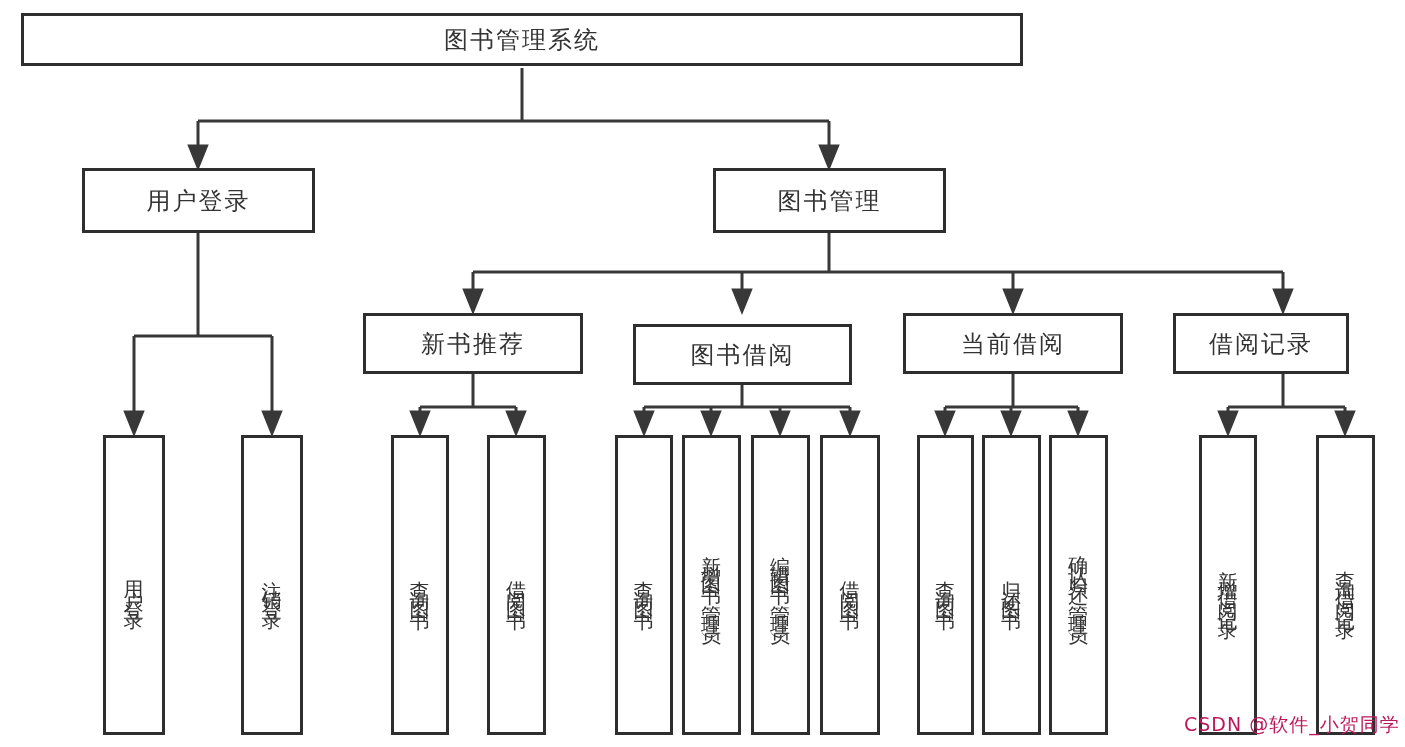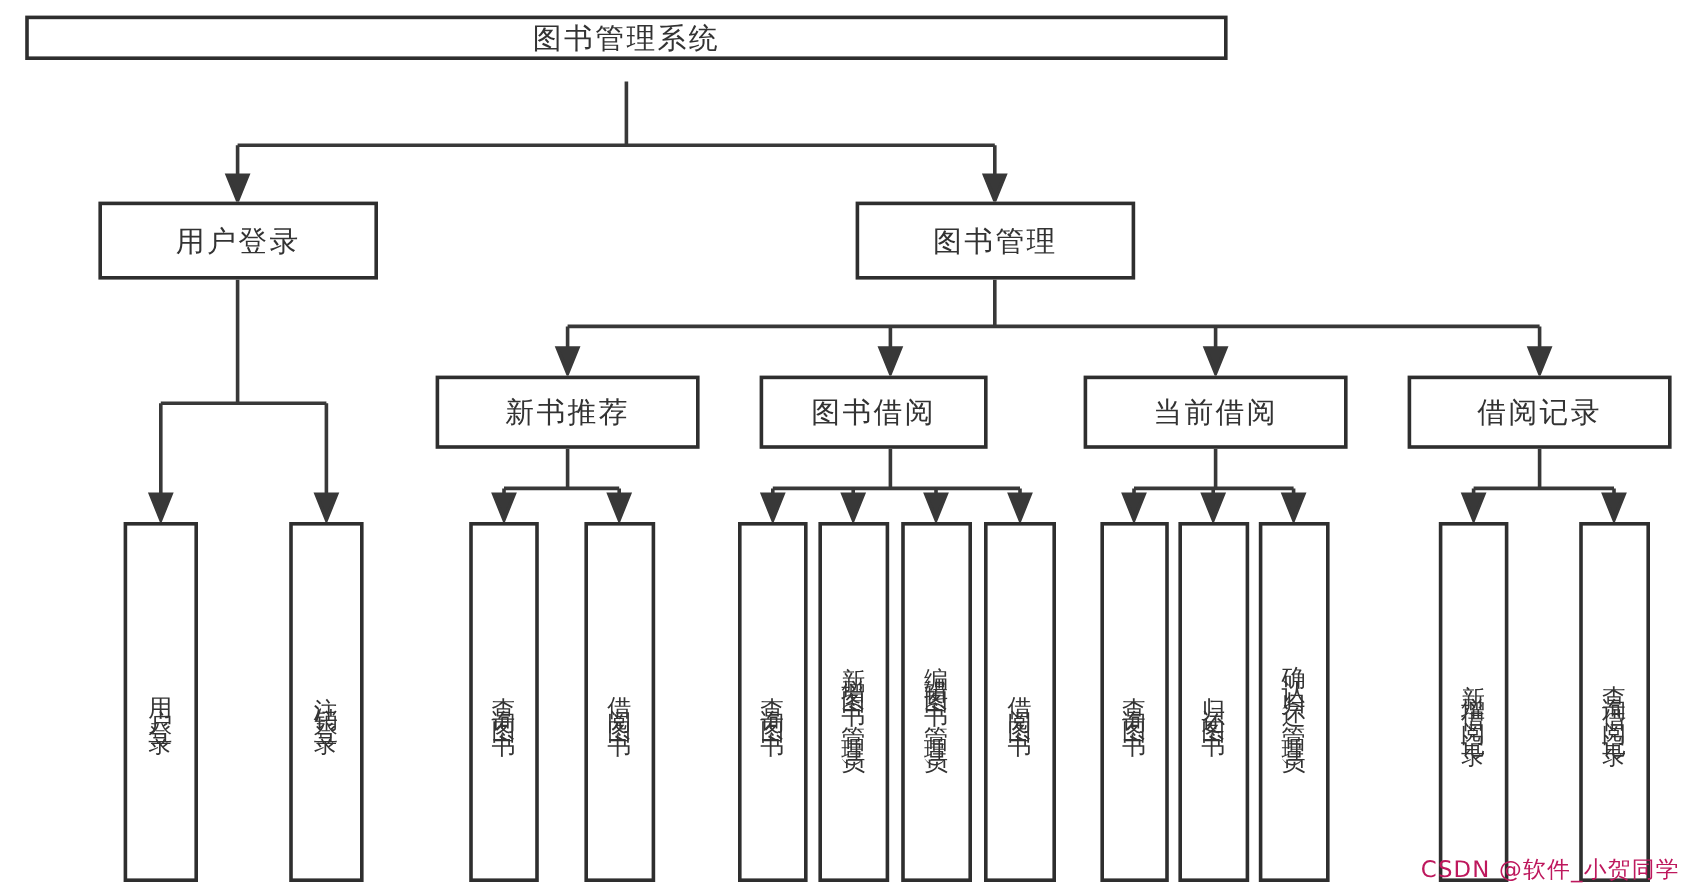--- a/index.html
+++ b/index.html
@@ -110,41 +110,41 @@
       </g>
 
       <g>
         <path fill="none" d="M1283 374 V407 M1228 407 H1345 M1228 407 V414 M1345 407 V414"></path>
         <polygon points="1219.5,412 1236.5,412 1228,433"></polygon>
         <polygon points="1336.5,412 1353.5,412 1345,433"></polygon>
       </g>
     </g>
   </svg>
 
-  <div class="node hbox" style="left:21px; top:13px; width:1002px; height:37px;">
+  <div class="node hbox" style="left:21px; top:13px; width:1002px; height:53px;">
     <span>图书管理系统</span>
   </div>
 
   <div class="node hbox" style="left:82px; top:168px; width:233px; height:65px;">
     <span>用户登录</span>
   </div>
   <div class="node hbox" style="left:363px; top:313px; width:220px; height:61px;">
     <span>新书推荐</span>
   </div>
 
   <div class="node hbox" style="left:713px; top:168px; width:233px; height:65px;">
     <span>图书管理</span>
   </div>
-  <div class="node hbox" style="left:633px; top:313px; width:190px; height:61px;">
+  <div class="node hbox" style="left:633px; top:324px; width:219px; height:61px;">
     <span>图书借阅</span>
   </div>
   <div class="node hbox" style="left:903px; top:313px; width:220px; height:61px;">
     <span>当前借阅</span>
   </div>
-  <div class="node hbox" style="left:1173px; top:313px; width:220px; height:61px;">
+  <div class="node hbox" style="left:1173px; top:313px; width:176px; height:61px;">
     <span>借阅记录</span>
   </div>
 
   <div class="node vbox" style="left:103px; top:435px; width:62px; height:300px;">
     <span class="vlabel">用户登录</span>
   </div>
   <div class="node vbox" style="left:241px; top:435px; width:62px; height:300px;">
     <span class="vlabel">注销登录</span>
   </div>
 

